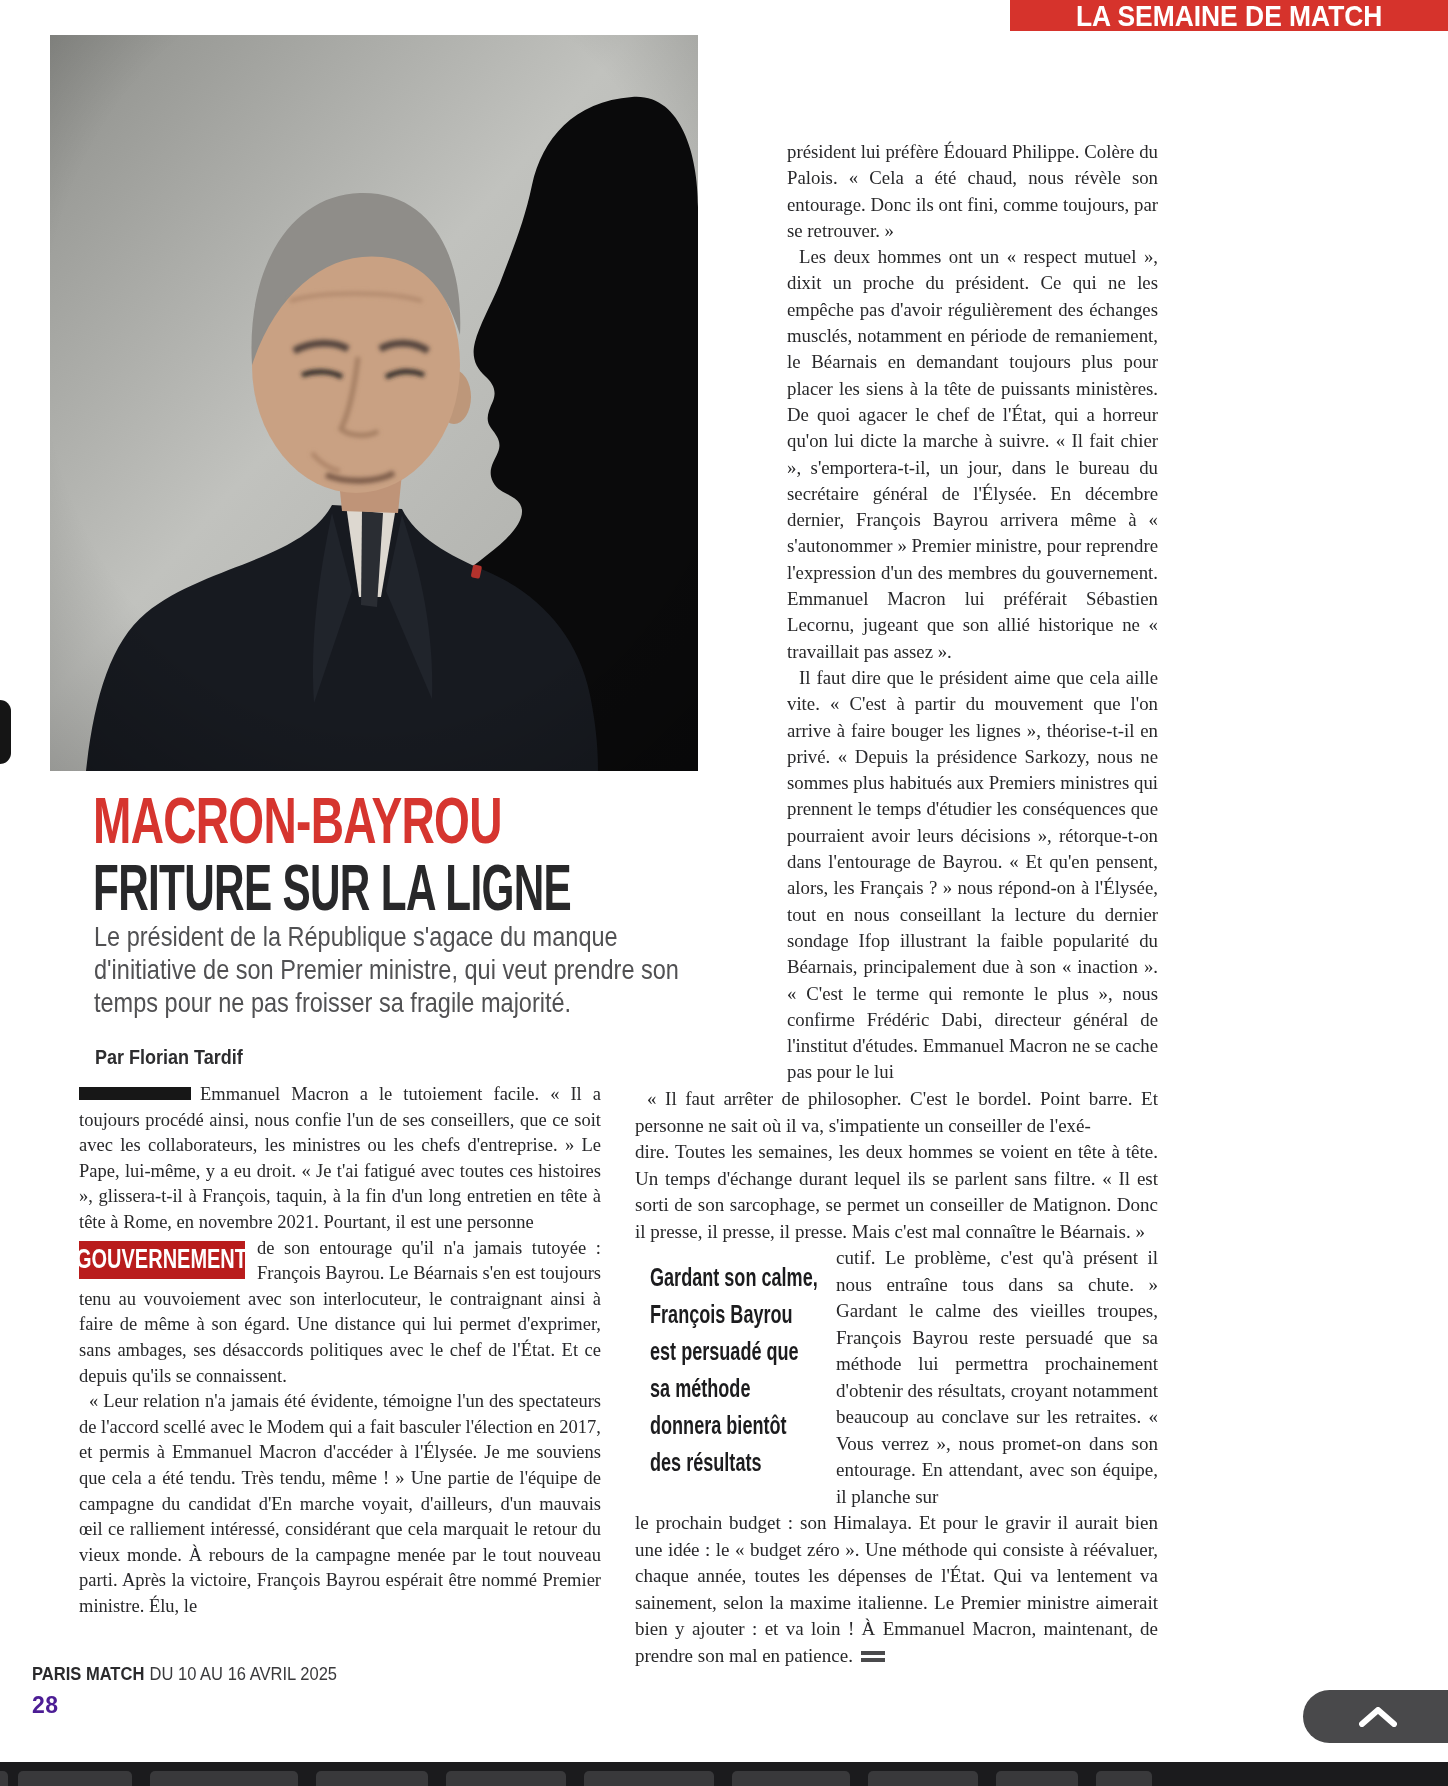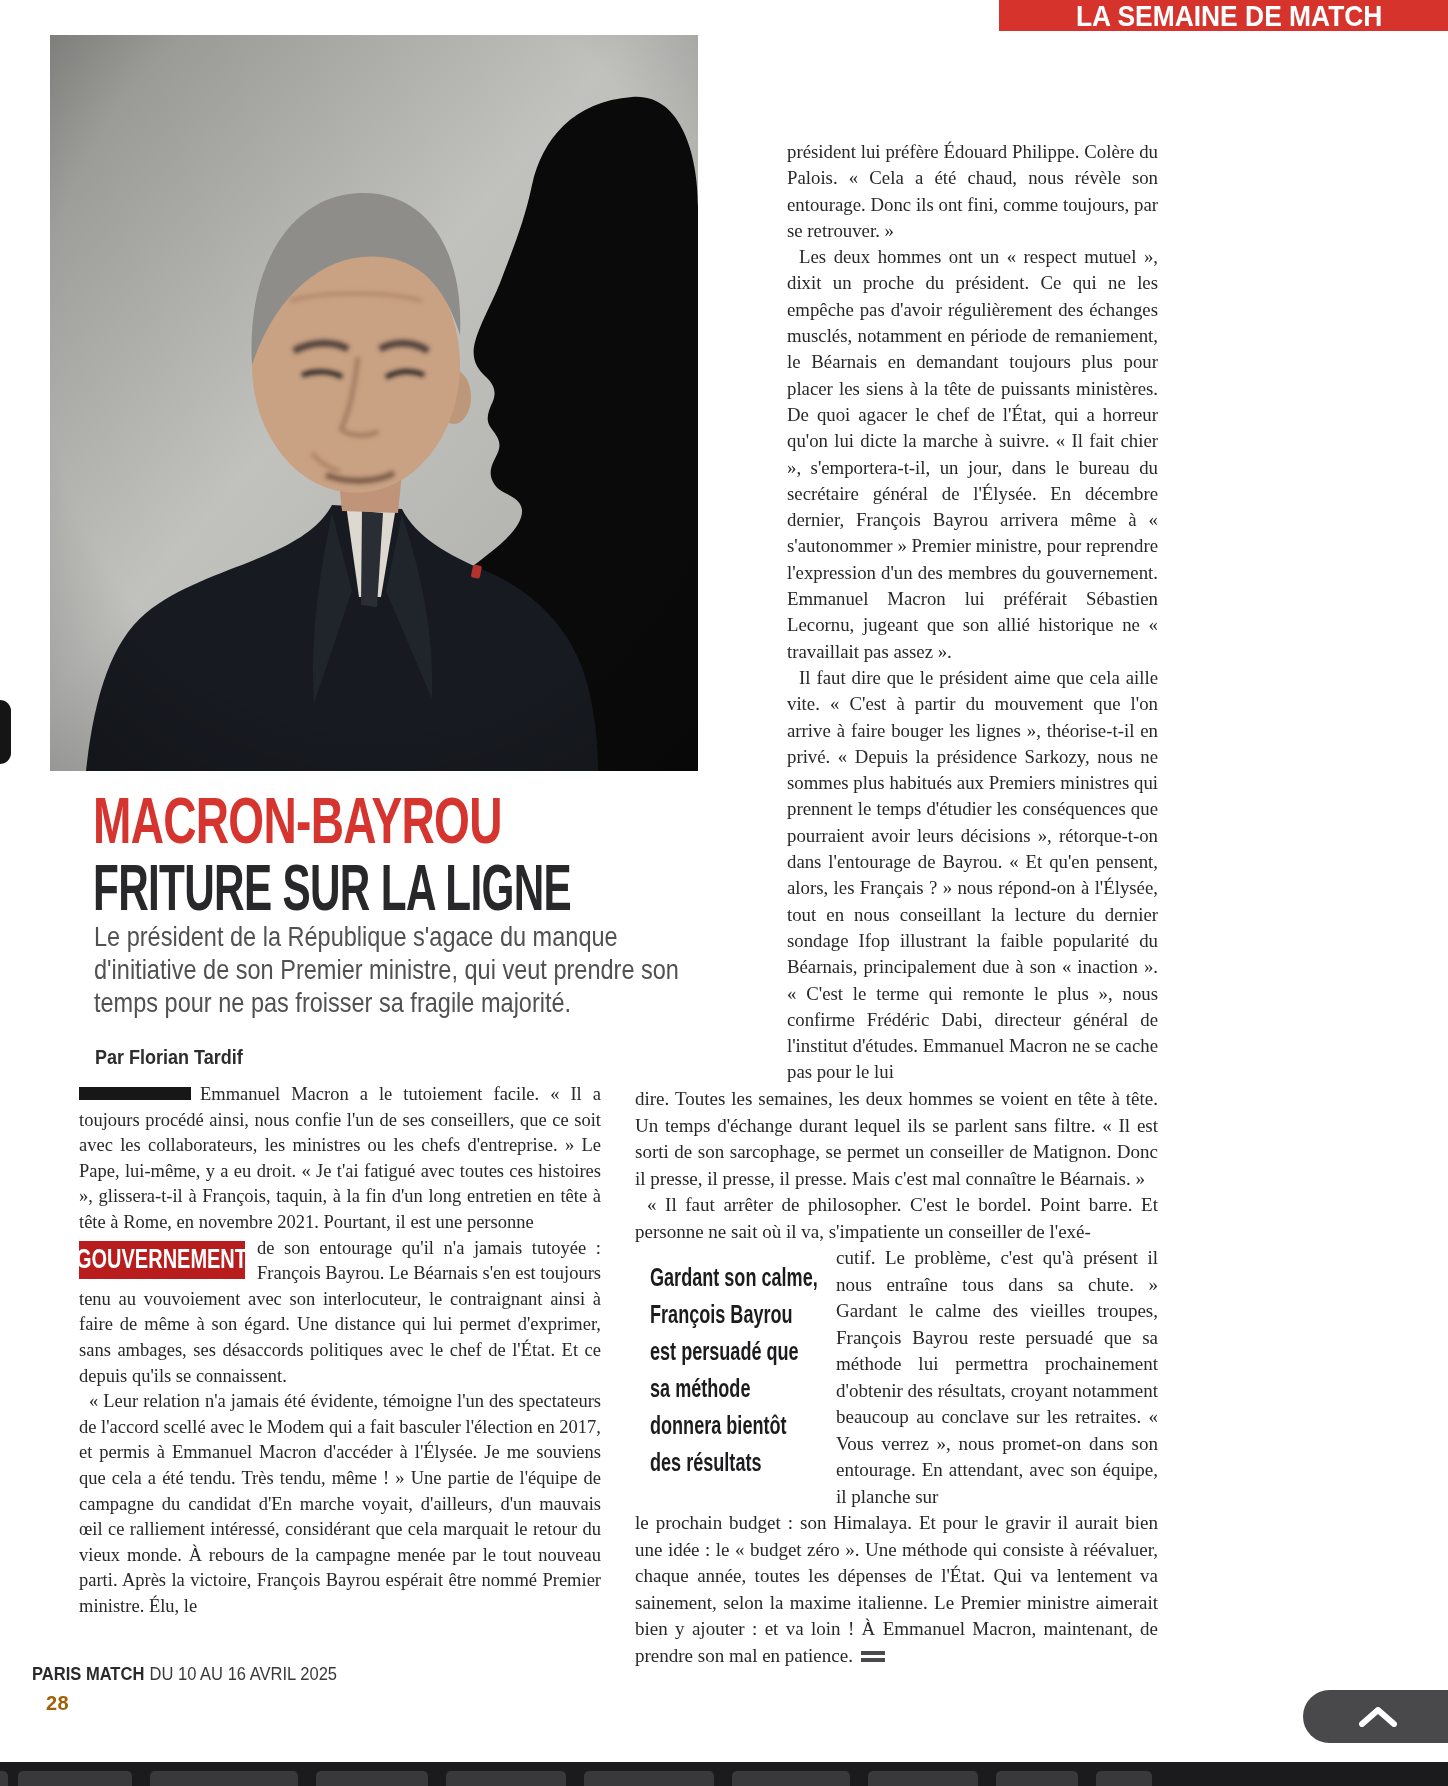--- a/index.html
+++ b/index.html
@@ -1,21 +1,21 @@
 <!DOCTYPE html>
 <html><head>
 <meta charset="utf-8">
 <style>
   html,body{margin:0;padding:0;background:#fff;}
   .page{position:relative;width:1448px;height:1786px;background:#ffffff;overflow:hidden;
         font-family:"Liberation Sans",sans-serif;}
 
   
   .banner{position:absolute;top:0;right:0;width:438px;height:31px;background:#d6332c;
-          display:flex;align-items:center;justify-content:center;padding-left:11px;}
+          display:flex;align-items:center;justify-content:center;}
   .banner-text{color:#fff;font-weight:700;font-size:30px;line-height:31px;white-space:nowrap;
           transform:scaleX(0.88);letter-spacing:0px;}
 
   
   .photo-frame{position:absolute;left:50px;top:35px;width:648px;height:736px;overflow:hidden;}
 
   
   .left-tab{position:absolute;left:0;top:700px;width:11px;height:64px;background:#151515;
           border-radius:0 32px 32px 0;}
 
@@ -50,21 +50,21 @@
   .quote-inner{width:235px;transform:scaleX(0.723);transform-origin:0 0;font-weight:700;
           font-size:25px;line-height:37px;color:#1c1c1e;}
   .endmark{display:inline-block;width:24px;height:11px;margin-left:8px;vertical-align:baseline;
           background:linear-gradient(to bottom,#4a4a4c 0 4px,#ffffff 4px 7px,#4a4a4c 7px 11px);}
 
   
   .footer-line{position:absolute;left:32px;top:1663px;white-space:nowrap;transform:scaleX(0.87);
           transform-origin:0 0;font-size:19px;color:#2a2a2c;}
   .footer-brand{font-weight:700;}
   .footer-issue{font-weight:400;color:#3a3a3c;margin-left:6px;}
-  .page-number{position:absolute;left:32px;top:1692px;font-size:20px;font-weight:700;color:#a16207;letter-spacing:0.5px;margin-left:14px;}
+  .page-number{position:absolute;left:32px;top:1692px;font-size:23px;font-weight:700;color:#4c1d95;letter-spacing:0.5px;}
 
   
   .scroll-top{position:absolute;left:1303px;top:1690px;width:210px;height:53px;border-radius:27px;
           background:#49494b;cursor:pointer;}
   .scroll-top svg{position:absolute;left:56px;top:17px;}
 
   
   .bottombar{position:absolute;left:0;top:1762px;width:1448px;height:24px;background:#1b1b1d;}
   .tb-item{position:absolute;top:9px;height:15px;background:#39393b;border-radius:5px 5px 0 0;}
 </style>
@@ -148,22 +148,22 @@
     <p class="bodytext p2">« Leur relation n'a jamais été évidente, témoigne l'un des spectateurs de l'accord scellé avec le Modem qui a fait basculer l'élection en 2017, et permis à Emmanuel Macron d'accéder à l'Élysée. Je me souviens que cela a été tendu. Très tendu, même ! » Une partie de l'équipe de campagne du candidat d'En marche voyait, d'ailleurs, d'un mauvais œil ce ralliement intéressé, considérant que cela marquait le retour du vieux monde. À rebours de la campagne menée par le tout nouveau parti. Après la victoire, François Bayrou espérait être nommé Premier ministre. Élu, le</p>
   </div>
 
   <div class="colR">
     <p class="bodytext">président lui préfère Édouard Philippe. Colère du Palois. « Cela a été chaud, nous révèle son entourage. Donc ils ont fini, comme toujours, par se retrouver. »</p>
     <p class="bodytext">Les deux hommes ont un « respect mutuel », dixit un proche du président. Ce qui ne les empêche pas d'avoir régulièrement des échanges musclés, notamment en période de remaniement, le Béarnais en demandant toujours plus pour placer les siens à la tête de puissants ministères. De quoi agacer le chef de l'État, qui a horreur qu'on lui dicte la marche à suivre. « Il fait chier », s'emportera-t-il, un jour, dans le bureau du secrétaire général de l'Élysée. En décembre dernier, François Bayrou arrivera même à « s'autonommer » Premier ministre, pour reprendre l'expression d'un des membres du gouvernement. Emmanuel Macron lui préférait Sébastien Lecornu, jugeant que son allié historique ne « travaillait pas assez ».</p>
     <p class="bodytext">Il faut dire que le président aime que cela aille vite. « C'est à partir du mouvement que l'on arrive à faire bouger les lignes », théorise-t-il en privé. « Depuis la présidence Sarkozy, nous ne sommes plus habitués aux Premiers ministres qui prennent le temps d'étudier les conséquences que pourraient avoir leurs décisions », rétorque-t-on dans l'entourage de Bayrou. « Et qu'en pensent, alors, les Français ? » nous répond-on à l'Élysée, tout en nous conseillant la lecture du dernier sondage Ifop illustrant la faible popularité du Béarnais, principalement due à son « inaction ». « C'est le terme qui remonte le plus », nous confirme Frédéric Dabi, directeur général de l'institut d'études. Emmanuel Macron ne se cache pas pour le lui</p>
   </div>
 
   <div class="colM">
+    <p class="bodytext indent">« Il faut arrêter de philosopher. C'est le bordel. Point barre. Et personne ne sait où il va, s'impatiente un conseiller de l'exé-</p>
     <p class="bodytext">dire. Toutes les semaines, les deux hommes se voient en tête à tête. Un temps d'échange durant lequel ils se parlent sans filtre. « Il est sorti de son sarcophage, se permet un conseiller de Matignon. Donc il presse, il presse, il presse. Mais c'est mal connaître le Béarnais. »</p>
-    <p class="bodytext indent">« Il faut arrêter de philosopher. C'est le bordel. Point barre. Et personne ne sait où il va, s'impatiente un conseiller de l'exé-</p>
     <div>
       <div class="quote-float">
         <div class="quote-inner">Gardant son calme, François Bayrou est persuadé que sa méthode donnera bientôt des résultats</div>
       </div>
       <p class="bodytext">cutif. Le problème, c'est qu'à présent il nous entraîne tous dans sa chute. » Gardant le calme des vieilles troupes, François Bayrou reste persuadé que sa méthode lui permettra prochainement d'obtenir des résultats, croyant notamment beaucoup au conclave sur les retraites. « Vous verrez », nous promet-on dans son entourage. En attendant, avec son équipe, il planche sur</p>
     </div>
     <p class="bodytext"><span>le prochain budget : son Himalaya. Et pour le gravir il aurait bien une idée : le « budget zéro ». Une méthode qui consiste à réévaluer, chaque année, toutes les dépenses de l'État. Qui va lentement va sainement, selon la maxime italienne. Le Premier ministre aimerait bien y ajouter : et va loin ! À Emmanuel Macron, maintenant, de prendre son mal en patience.</span><span class="endmark"></span></p>
   </div>
 
   <div class="footer-line">

